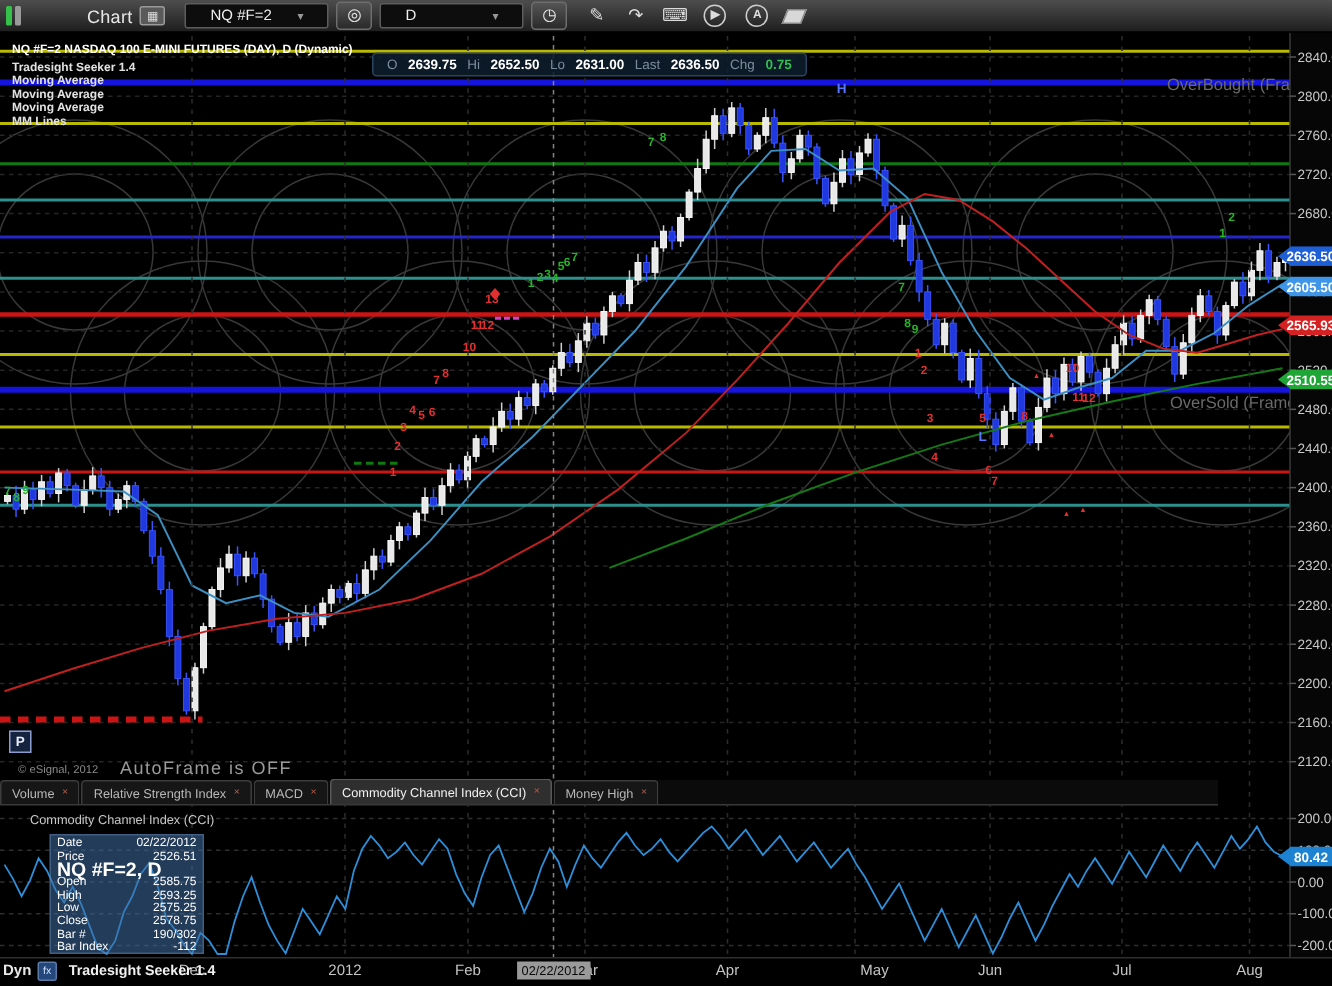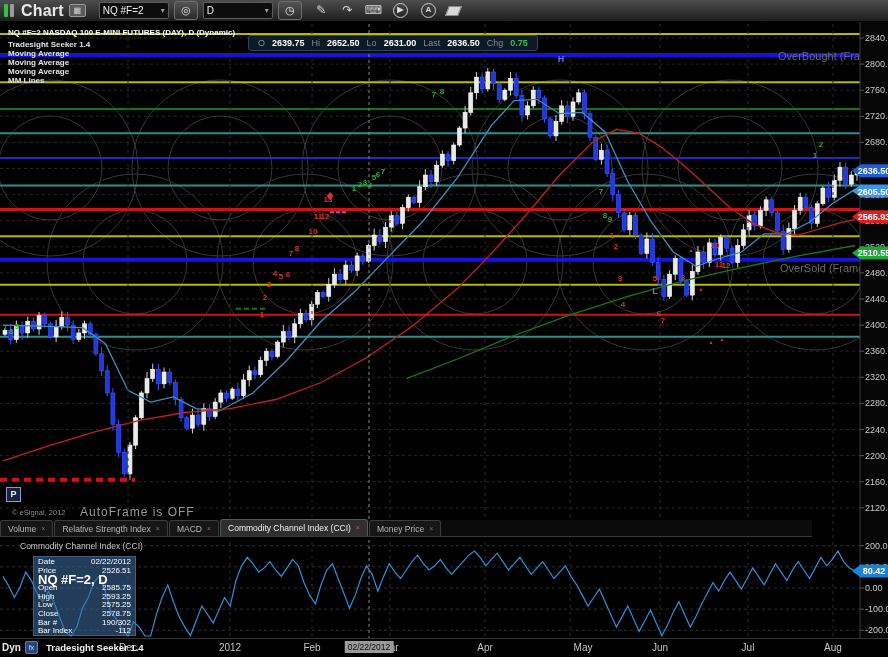--- a/index.html
+++ b/index.html
@@ -6,25 +6,25 @@
   body{width:888px;height:657px;position:relative;overflow:hidden;
        font-family:"Liberation Sans",sans-serif;-webkit-font-smoothing:none;}
   svg text{font-family:"Liberation Sans",sans-serif;}
   
   .toolbar{position:absolute;top:0;left:0;width:888px;height:22px;z-index:40;
     background:linear-gradient(#4d4d4d,#383838 45%,#1e1e1e);display:flex;align-items:center;
     gap:5px;padding:0 4px;box-sizing:border-box;border-bottom:1px solid #000;}
   .winbars{display:flex;gap:2px;margin-right:2px;}
   .winbars i{display:block;width:4px;height:13px;border-radius:1px;}
   .winbars .g{background:#35c04a;} .winbars .s{background:#9a9a9a;}
-  .tb-title{color:#e8e8e8;font-size:16px;font-weight:bold;letter-spacing:.2px;}
+  .tb-title{color:#e8e8e8;font-size:12px;font-weight:normal;letter-spacing:.2px;margin-left:37px;}
   .tb-badge{width:15px;height:11px;background:#5a5a5a;border:1px solid #9a9a9a;border-radius:2px;
     color:#ddd;font-size:8px;line-height:11px;text-align:center;margin-right:8px;}
   .combo{height:15px;background:#0d0d0d;border:1px solid #5c5c5c;border-radius:2px;color:#f0f0f0;
-    font-size:10px;display:flex;align-items:center;padding:0 3px;width:62px;justify-content:space-between;}
+    font-size:10px;display:flex;align-items:center;padding:0 16px;width:62px;justify-content:space-between;}
   .combo .caret{color:#999;font-size:8px;}
   .tbtn{width:22px;height:17px;background:linear-gradient(#555,#2a2a2a);border:1px solid #6e6e6e;
     border-radius:3px;color:#e5e5e5;font-size:11px;line-height:16px;text-align:center;}
   .ticon{color:#dcdcdc;font-size:12px;width:17px;text-align:center;line-height:17px;}
   .ticon.circ{border:1px solid #cfcfcf;border-radius:50%;width:13px;height:13px;line-height:12px;font-size:8px;font-weight:bold;margin:0 2px;}
   .eraser{width:11px;height:8px;background:#d8d8d8;border:1px solid #888;transform:skewX(-22deg);margin-left:4px;}
   
   .ovl{position:absolute;z-index:12;}
   .title-line{left:8px;top:28px;color:#fff;font-size:8px;font-weight:bold;}
   #legend{left:8px;top:40px;}
@@ -659,21 +659,21 @@
     </div>
     <div class="tab">
       <span>MACD</span>
       <span class="x">×</span>
     </div>
     <div class="tab active">
       <span>Commodity Channel Index (CCI)</span>
       <span class="x">×</span>
     </div>
     <div class="tab">
-      <span>Money Price</span>
+      <span>Money High</span>
       <span class="x">×</span>
     </div>
   </div>
 
 <div class="ovl cci-label">Commodity Channel Index (CCI)</div>
 <div id="tooltip">
     <div class="trow">
       <span>Date</span>
       <span>02/22/2012</span>
     </div>

